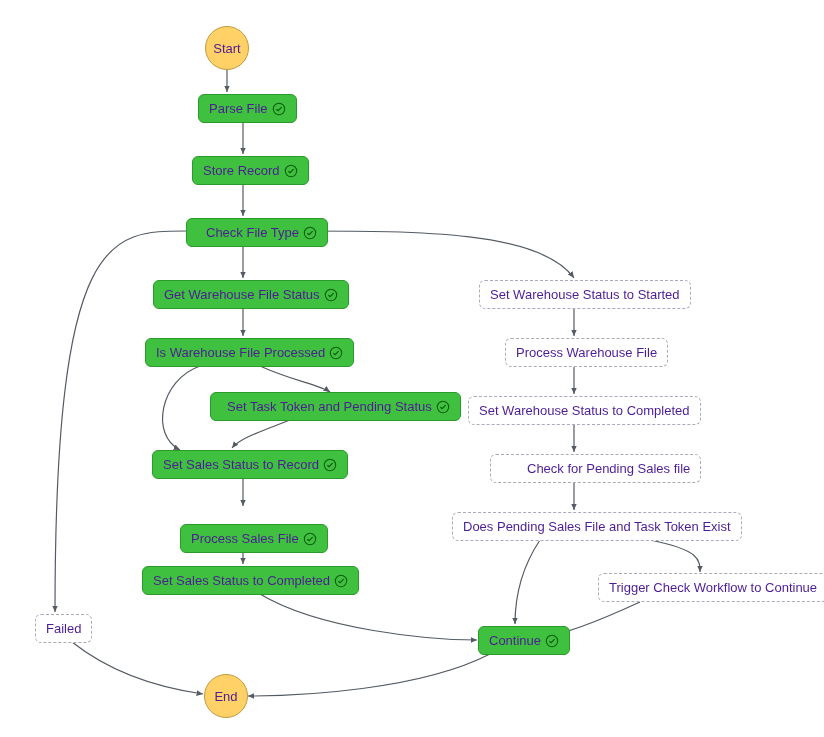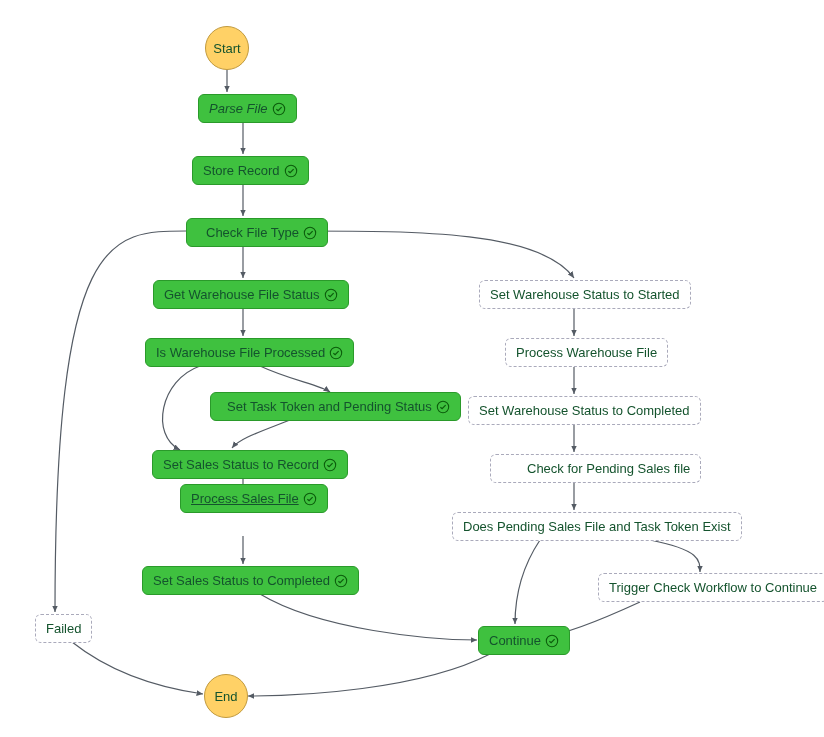--- a/index.html
+++ b/index.html
@@ -1,17 +1,17 @@
 <!DOCTYPE html>
 <html><head>
 <meta charset="utf-8">
 <style>
   * { box-sizing: border-box; margin: 0; padding: 0; }
   body { font-family: -apple-system, BlinkMacSystemFont, "Segoe UI", Arial, sans-serif; background: #fff; width: 824px; height: 737px; position: relative; }
-  .node { position: absolute; display: flex; align-items: center; justify-content: center; padding: 6px 10px; font-size: 13px; color: #14532d; border-radius: 6px; white-space: nowrap; }
+  .node { position: absolute; display: flex; align-items: center; justify-content: center; padding: 6px 10px; font-size: 13px; color: #4c1d95; border-radius: 6px; white-space: nowrap; }
   .node .lbl { display: inline-flex; align-items: center; gap: 4px; }
   .node .check { display: inline-flex; }
   .circle { width: 44px; height: 44px; border-radius: 50%; background: #ffd166; border: 1.5px solid #c19a3e; font-weight: 500; }
   .green { background: #3fc13f; border: 1.5px solid #2a9a2a; }
   .dashed { background: #fff; border: 1.5px dashed #aab; }
   svg.canvas { position: absolute; inset: 0; width: 824px; height: 737px; pointer-events: none; }
   .check svg { width: 14px; height: 14px; }
 </style>
 </head>
 <body>
@@ -69,21 +69,21 @@
     <path d="M 490 654 C 420 690, 300 696, 248 696"></path>
   </g>
 </svg>
 
 <div class="node circle" style="left:205px; top:26px;">
   <span class="lbl">
       <span>Start</span>
     </span>
 </div>
 
-<div class="node green" style="left:198px; top:94px;font-style:italic;">
+<div class="node green" style="left:198px; top:94px;">
   <span class="lbl">
       <span>Parse File</span>
       <span class="check">
         <svg viewBox="0 0 16 16">
           <circle cx="8" cy="8" r="6.5" fill="none" stroke="#0b5c0b" stroke-width="1.2"></circle>
           <path d="M5 8.2 L7 10 L11 5.8" fill="none" stroke="#0b5c0b" stroke-width="1.4"></path>
         </svg>
       </span>
     </span>
 </div>
@@ -153,21 +153,21 @@
       <span>Set Sales Status to Record</span>
       <span class="check">
         <svg viewBox="0 0 16 16">
           <circle cx="8" cy="8" r="6.5" fill="none" stroke="#0b5c0b" stroke-width="1.2"></circle>
           <path d="M5 8.2 L7 10 L11 5.8" fill="none" stroke="#0b5c0b" stroke-width="1.4"></path>
         </svg>
       </span>
     </span>
 </div>
 
-<div class="node green" style="left:180px; top:484px;text-decoration:underline;">
+<div class="node green" style="left:180px; top:524px;">
   <span class="lbl">
       <span>Process Sales File</span>
       <span class="check">
         <svg viewBox="0 0 16 16">
           <circle cx="8" cy="8" r="6.5" fill="none" stroke="#0b5c0b" stroke-width="1.2"></circle>
           <path d="M5 8.2 L7 10 L11 5.8" fill="none" stroke="#0b5c0b" stroke-width="1.4"></path>
         </svg>
       </span>
     </span>
 </div>

